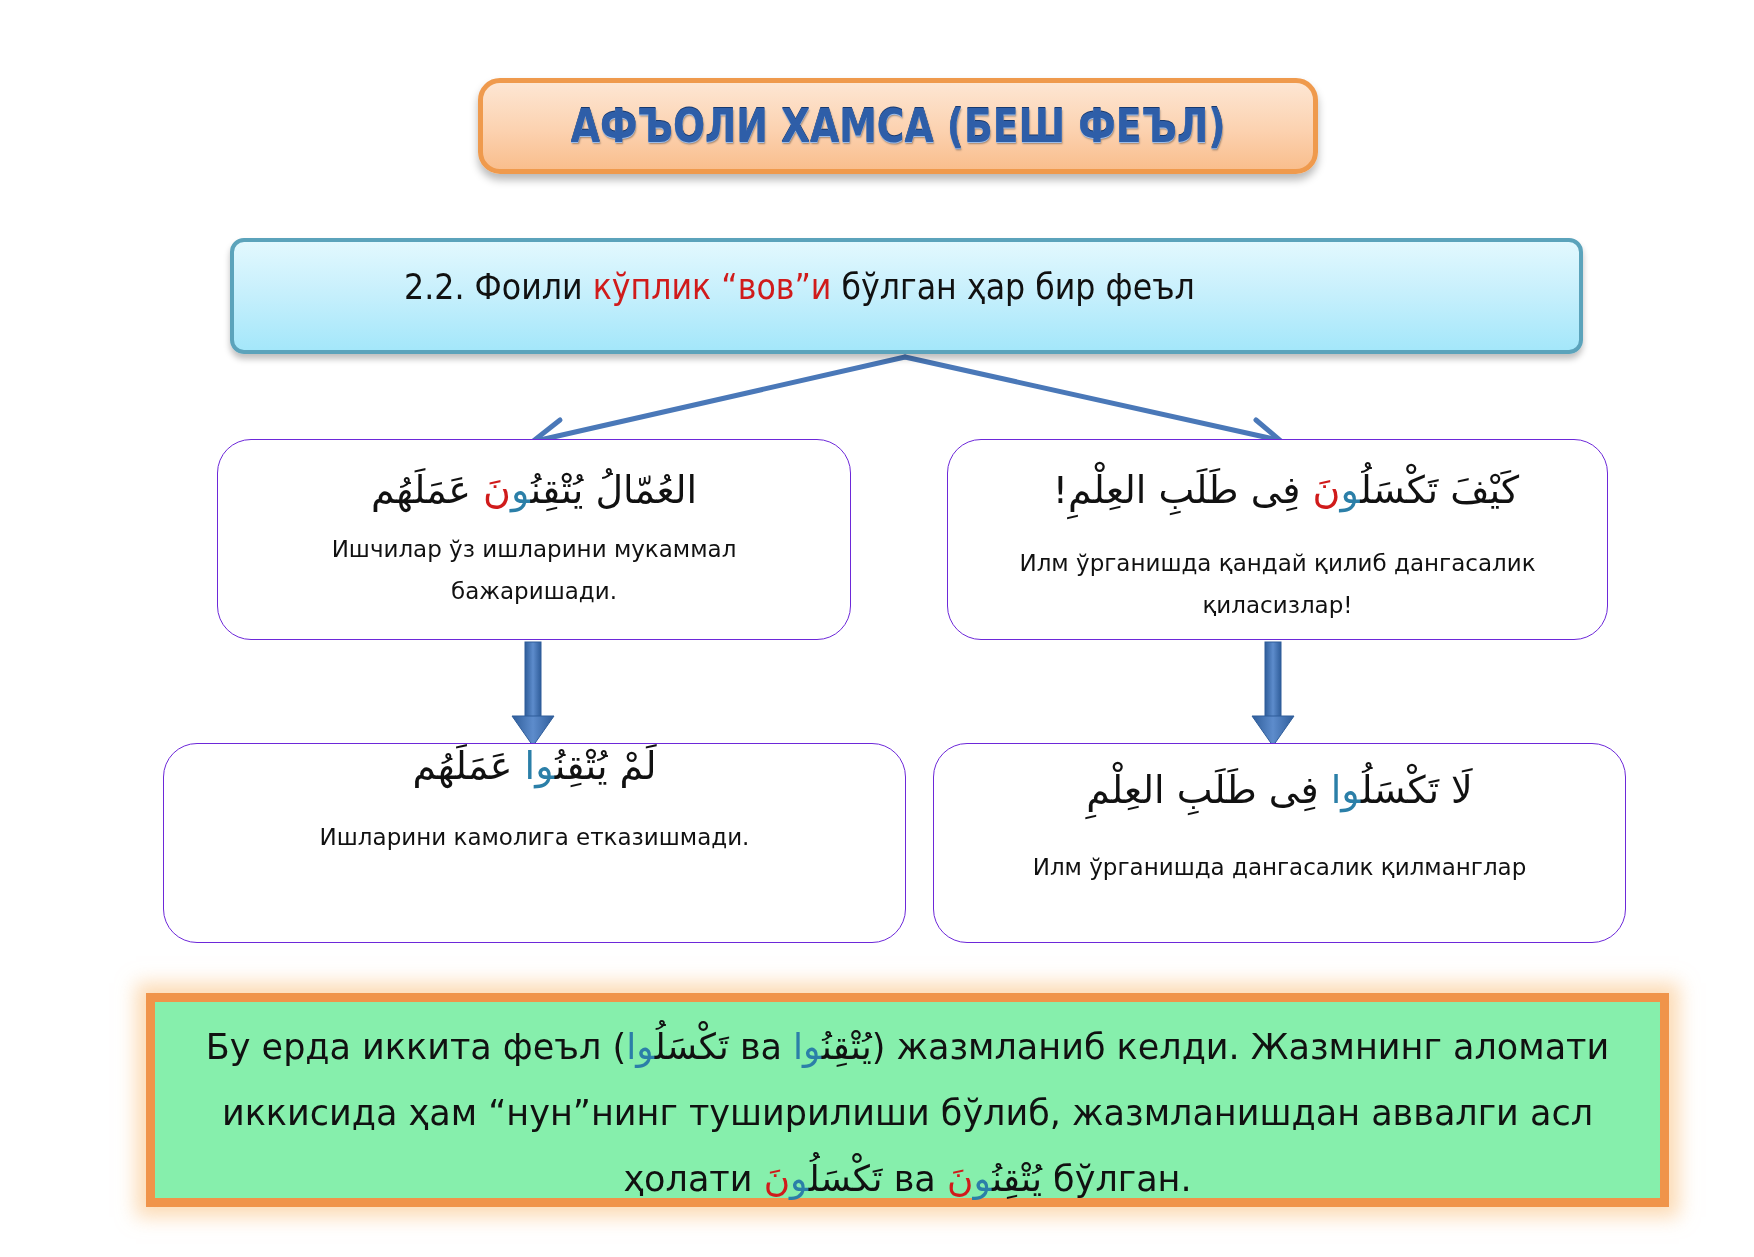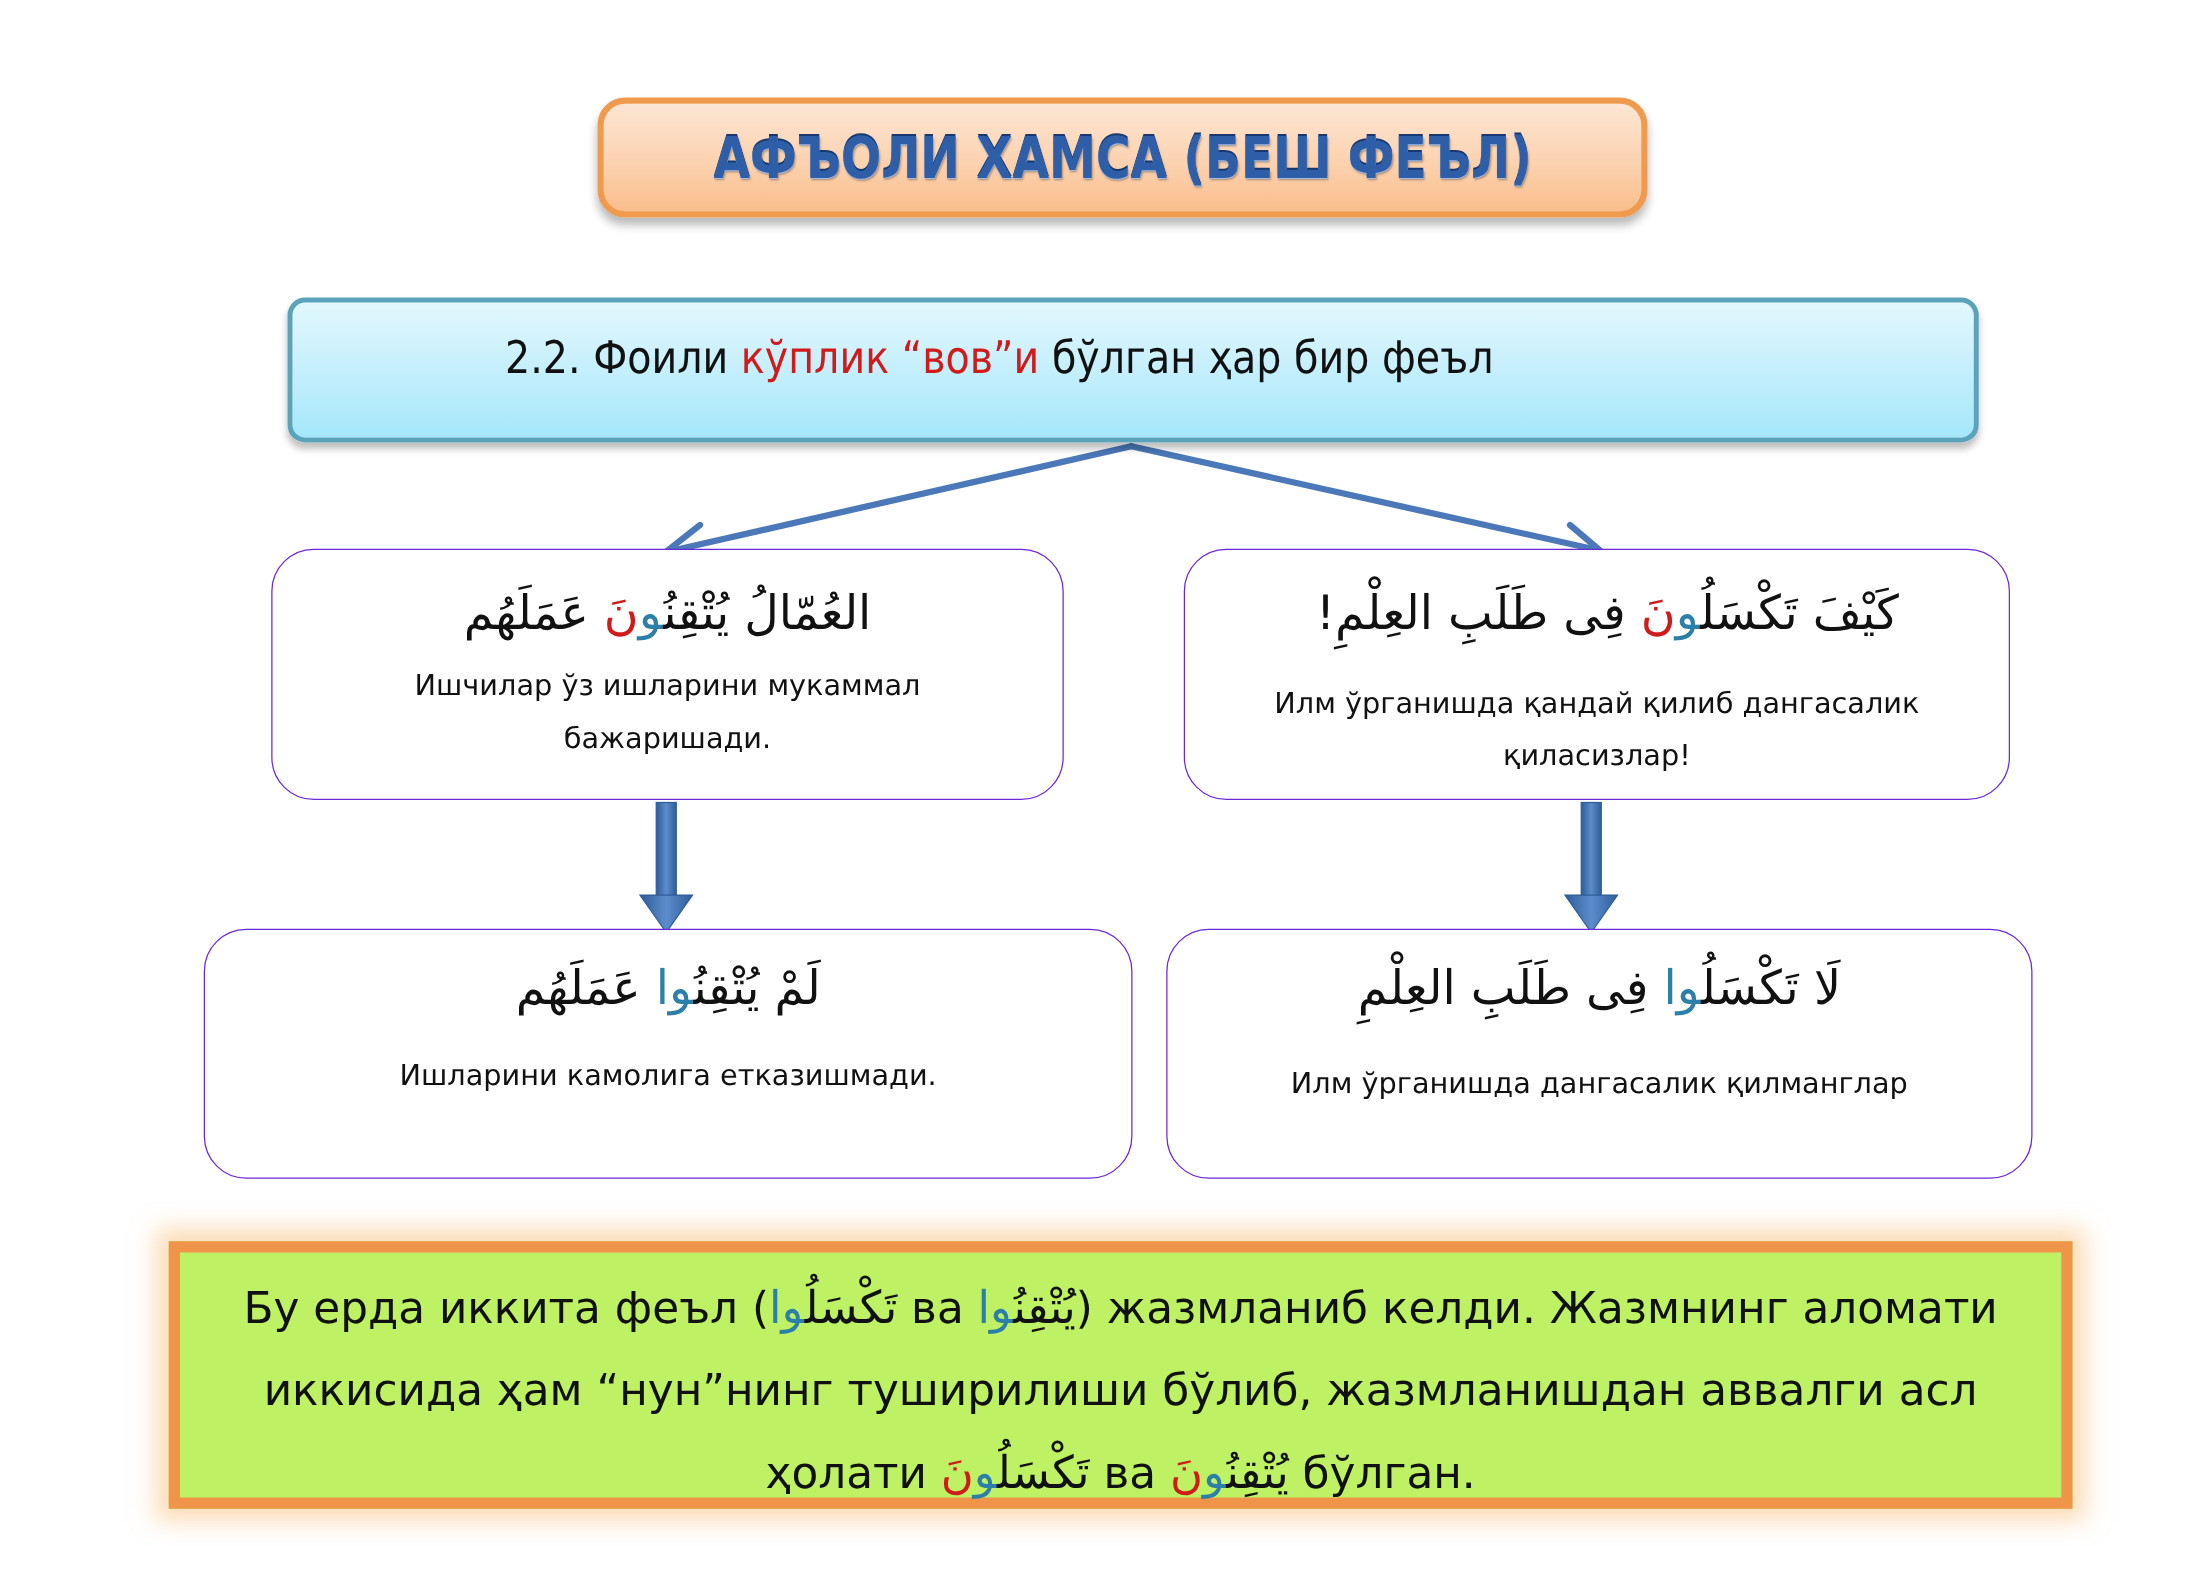--- a/index.html
+++ b/index.html
@@ -31,22 +31,22 @@
   .pbox { background:#fff; border:1px solid #6d28d9; border-radius:34px; text-align:center; }
   .arabic { direction:rtl; unicode-bidi:isolate; font-family:"DejaVu Sans", sans-serif; font-size:38px; line-height:1.2; white-space:nowrap; }
   .uz { font-family:"DejaVu Sans", sans-serif; font-size:23px; line-height:42px; color:#111; }
 
   .tl { left:217px; top:439px; width:634px; height:201px; }
   .tr { left:947px; top:439px; width:661px; height:201px; }
   .bl { left:163px; top:743px; width:743px; height:200px; }
   .br { left:933px; top:743px; width:693px; height:200px; }
 
   
-  .orange-box { left:135px; top:993px; width:1523px; height:214px;
-    background:#bef264; border:9px solid #f0944a;
+  .orange-box { left:146px; top:993px; width:1523px; height:214px;
+    background:#86efac; border:9px solid #f0944a;
     box-shadow:0 0 18px 10px rgba(250,190,120,0.55); }
   .orange-text { position:absolute; left:0; right:0; top:12px; text-align:center;
     font-family:"DejaVu Sans", sans-serif; font-size:35px; line-height:66px; color:#111; }
   .inline-ar { direction:rtl; unicode-bidi:isolate; font-size:36px; }
 
   svg.arrows { position:absolute; left:0; top:0; }
 </style>
 </head>
 <body>
 
@@ -102,21 +102,21 @@
   <div class="arabic" style="margin-top:28px;padding-left:17px;">
     <span>كَيْفَ تَكْسَلُ</span><span class="teal">و</span><span class="red">نَ</span><span> فِى طَلَبِ العِلْمِ!</span>
   </div>
   <div class="uz" style="margin-top:28px;">
     <div>Илм ўрганишда қандай қилиб дангасалик</div>
     <div>қиласизлар!</div>
   </div>
 </div>
 
 <div class="abs pbox bl">
-  <div class="arabic" style="margin-top:24px;">
+  <div class="arabic" style="">
     <span>لَمْ يُتْقِنُ</span><span class="teal">وا</span><span> عَمَلَهُم</span>
   </div>
   <div class="uz" style="margin-top:26px;">Ишларини камолига етказишмади.</div>
 </div>
 
 <div class="abs pbox br">
   <div class="arabic" style="margin-top:24px;">
     <span>لَا تَكْسَلُ</span><span class="teal">وا</span><span> فِى طَلَبِ العِلْمِ</span>
   </div>
   <div class="uz" style="margin-top:32px;">Илм ўрганишда дангасалик қилманглар</div>

